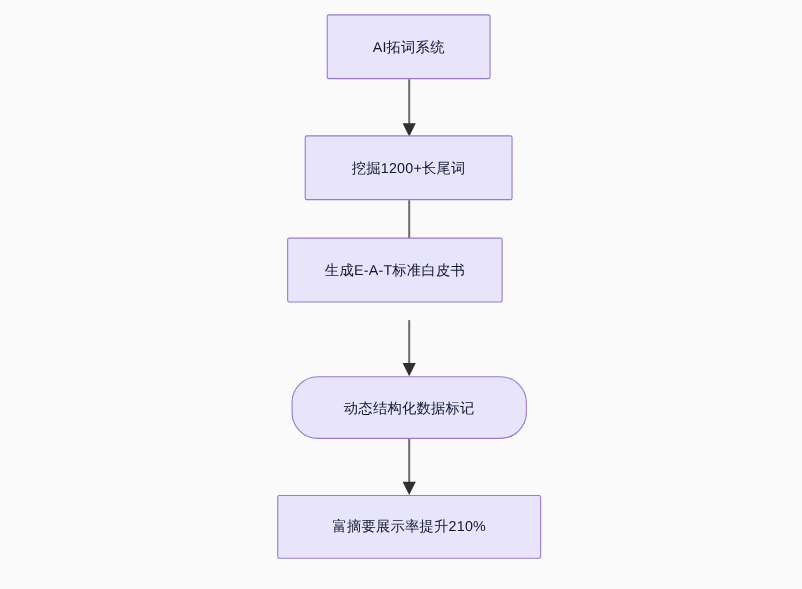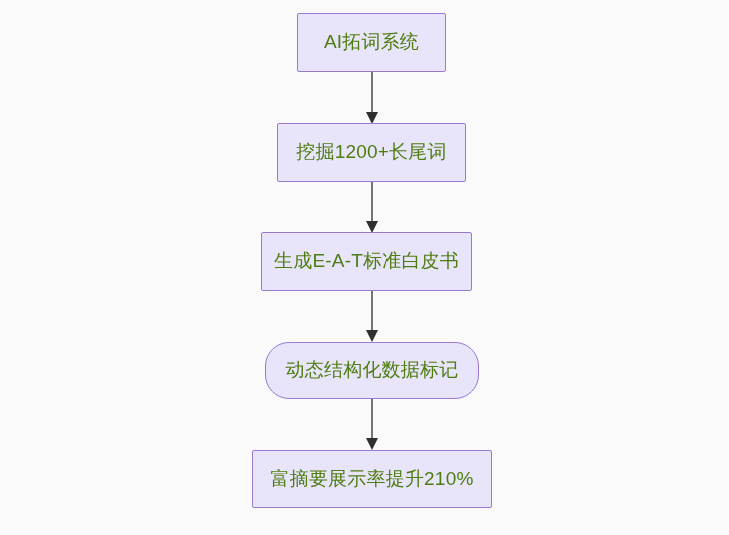--- a/index.html
+++ b/index.html
@@ -21,22 +21,22 @@
   }
   .node {
     position: absolute;
     box-sizing: border-box;
     background: #e8e4fa;
     border: 1.6px solid #9a79d1;
     border-radius: 2px;
     display: flex;
     align-items: center;
     justify-content: center;
-    color: #4d7c0f;
-    font-size: 19px;
+    color: #0f172a;
+    font-size: 13px;
     letter-spacing: 0.2px;
     white-space: nowrap;
     line-height: 1.2;
   }
   .node-label {
     display: block;
     padding: 0 8px;
     text-align: center;
   }
   .edge {
@@ -79,21 +79,21 @@
   </svg>
 
   <div class="node" style="left:297px; top:13px; width:149px; height:59px;">
     <span class="node-label">AI拓词系统</span>
   </div>
 
   <div class="node" style="left:277px; top:123px; width:189px; height:59px;">
     <span class="node-label">挖掘1200+长尾词</span>
   </div>
 
-  <div class="node" style="left:261px; top:232px; width:211px; height:59px;">
+  <div class="node" style="left:261px; top:216px; width:196px; height:59px;">
     <span class="node-label">生成E-A-T标准白皮书</span>
   </div>
 
   <div class="node" style="left:265px; top:342px; width:214px; height:57px;border-radius:24px;">
     <span class="node-label">动态结构化数据标记</span>
   </div>
 
   <div class="node" style="left:252px; top:450px; width:240px; height:58px;">
     <span class="node-label">富摘要展示率提升210%</span>
   </div>

